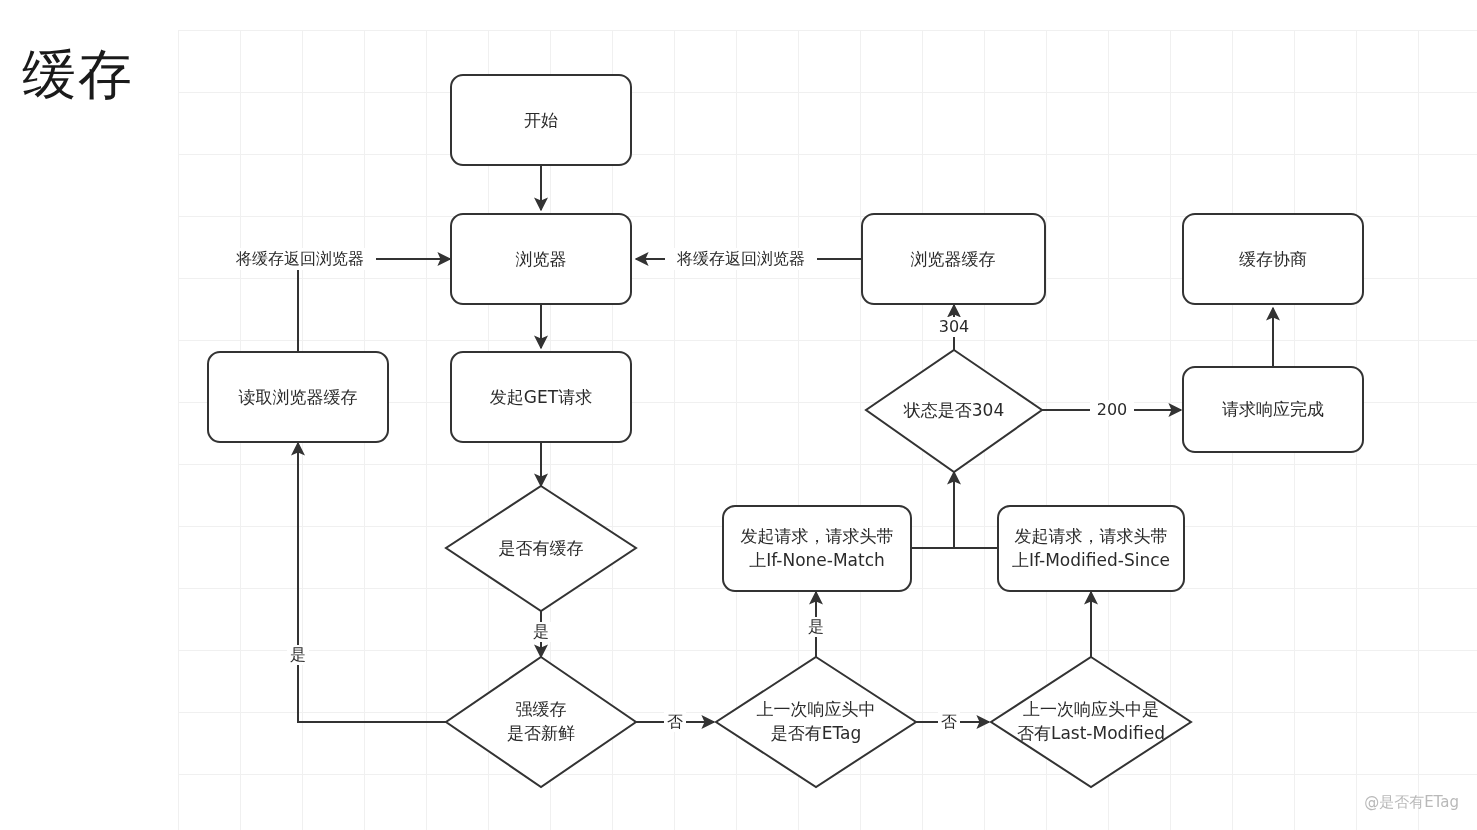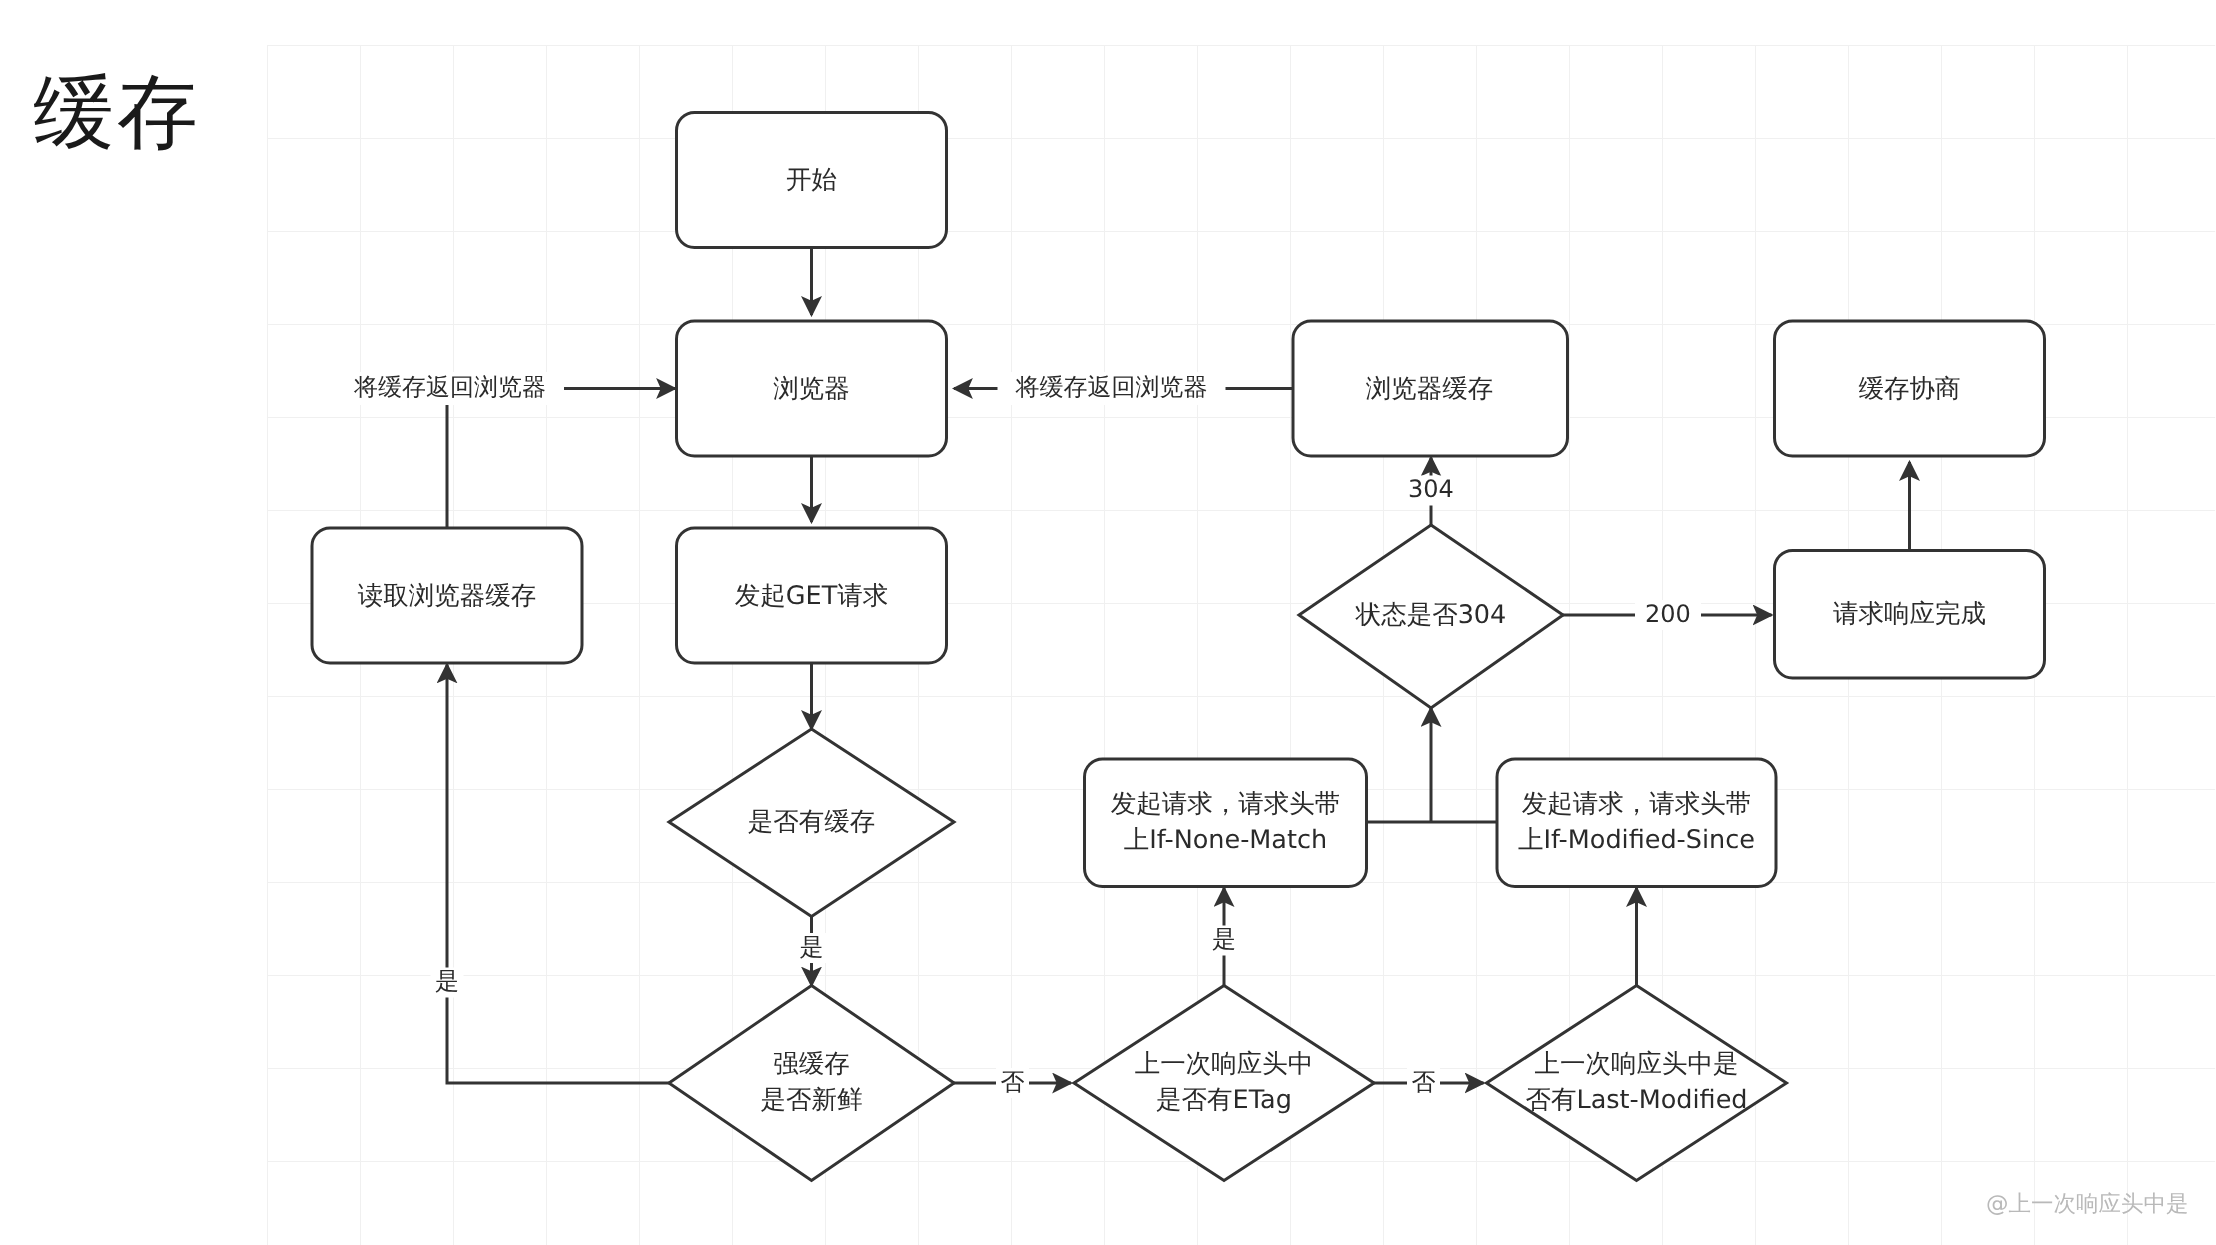--- a/index.html
+++ b/index.html
@@ -234,14 +234,14 @@
       <text class="edge-label" x="816" y="627">是</text>
 
       <rect class="edge-label-bg" x="932" y="317" width="44" height="20"></rect>
       <text class="edge-label" x="954" y="327">304</text>
 
       <rect class="edge-label-bg" x="1090" y="400" width="44" height="20"></rect>
       <text class="edge-label" x="1112" y="410">200</text>
     </g>
   </svg>
 
-  <div id="watermark">@上一次响应头中是</div>
+  <div id="watermark">@是否有ETag</div>
 </div>
 
 </body></html>

